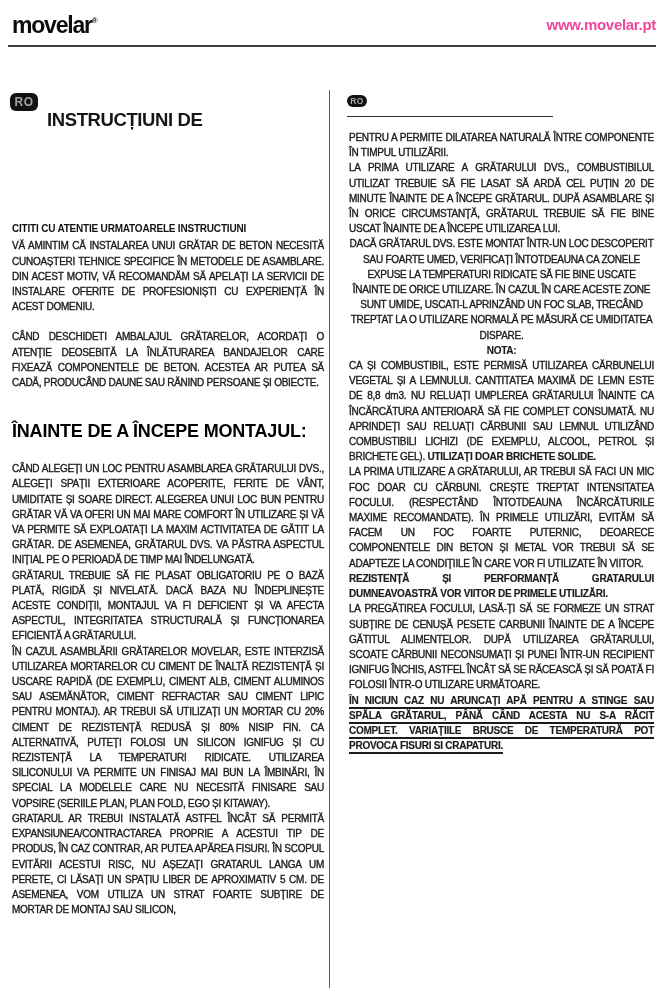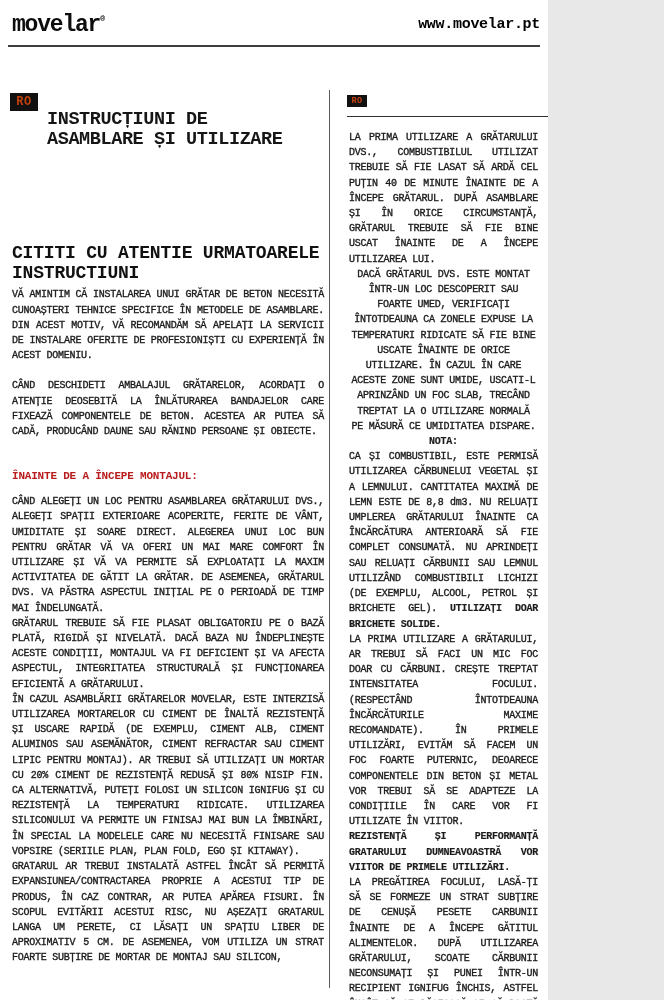--- a/index.html
+++ b/index.html
@@ -4,64 +4,64 @@
 <style>
   :root{
     --ink:#1b1b1b;
     --rule:#3f3f3f;
     --badge:#111111;
     --paper:#ffffff;
   }
   html,body{margin:0;padding:0;background:#e8e8e8;}
   .page{
     position:relative;
-    width:548px;height:1000px;
+    width:664px;height:1000px;
     background:var(--paper);
     overflow:hidden;
-    font-family:Liberation Mono, monospace;
+    font-family:Liberation Sans, sans-serif;
     color:var(--ink);
   }
   
   .page-header{position:absolute;top:10px;left:10px;right:8px;height:34px;}
   .logo{
     position:absolute;left:2px;top:2px;
     font-size:23px;font-weight:bold;letter-spacing:-1.2px;color:#0d0d0d;
   }
   .logo sup{font-size:8px;font-weight:bold;letter-spacing:0;vertical-align:10px;}
   .site-url{
     position:absolute;right:0;top:6px;
-    font-size:15px;font-weight:bold;letter-spacing:-0.3px;color:#000000;
+    font-size:15px;font-weight:bold;letter-spacing:-0.3px;color:#ec4899;
   }
   .header-rule{position:absolute;top:45px;left:8px;right:8px;height:2px;background:var(--rule);}
   
   .columns{position:absolute;top:90px;left:10px;right:8px;bottom:0;display:flex;}
   .col-left{width:316px;flex:none;}
   .v-divider{flex:none;width:1px;background:#5a5a5a;height:898px;margin-left:3px;}
   .col-right{flex:1;margin-left:17px;min-width:0;}
   
   .ro-badge{
     display:inline-flex;align-items:center;justify-content:center;
-    background:var(--badge);color:#c2410c;font-weight:bold;
+    background:var(--badge);color:#a3a3a3;font-weight:bold;border-radius:6px;
   }
   .ro-badge.large{width:28px;height:18px;font-size:12px;letter-spacing:0.5px;margin-top:3px;}
   .ro-badge.small{width:20px;height:12px;font-size:8.5px;letter-spacing:0.5px;}
   
   .title-row{display:flex;gap:9px;}
   .doc-title{font-size:18.5px;font-weight:bold;line-height:20px;letter-spacing:-0.4px;color:#161616;margin-top:20px;}
   .doc-title span{display:block;}
   .h-read{
     margin:81px 0 0 2px;
-    font-size:18px;font-weight:bold;letter-spacing:-0.2px;color:#111;
+    font-size:10px;font-weight:bold;letter-spacing:-0.2px;color:#111;
   }
   .h-before{
     margin:31px 0 0 2px;
-    font-size:11px;font-weight:bold;letter-spacing:-0.2px;color:#b91c1c;
+    font-size:18px;font-weight:bold;letter-spacing:-0.2px;color:#000000;
   }
   #left-paras-intro{margin-top:4px;}
-  #left-paras-body{margin-top:12px;}
+  #left-paras-body{margin-top:19px;}
   
   .badge-rule{width:206px;height:1px;background:#2f2f2f;margin-top:8px;}
   #right-paras{margin-top:13px;}
   
   .body-p{
     margin:0;padding:0 2px 0 2px;
     font-size:10px;line-height:15.2px;
     letter-spacing:-0.25px;
     text-align:justify;
     color:var(--ink);
@@ -86,21 +86,20 @@
   </header>
   <div class="header-rule"></div>
 
   <div class="columns">
 
     <div class="col-left">
       <div class="title-row">
         <span class="ro-badge large">RO</span>
         <h1 class="doc-title">
           <span>INSTRUCȚIUNI DE</span>
-          <span>ASAMBLARE ȘI UTILIZARE</span>
         </h1>
       </div>
       <h2 class="h-read">CITITI CU ATENTIE URMATOARELE INSTRUCTIUNI</h2>
       <div id="left-paras-intro">
           <p class="body-p spaced"><span>VĂ AMINTIM CĂ INSTALAREA UNUI GRĂTAR DE BETON NECESITĂ CUNOAȘTERI TEHNICE SPECIFICE ÎN METODELE DE ASAMBLARE. DIN ACEST MOTIV, VĂ RECOMANDĂM SĂ APELAȚI LA SERVICII DE INSTALARE OFERITE DE PROFESIONIȘTI CU EXPERIENȚĂ ÎN ACEST DOMENIU.</span></p>
           <p class="body-p"><span>CÂND DESCHIDETI AMBALAJUL GRĂTARELOR, ACORDAȚI O ATENȚIE DEOSEBITĂ LA ÎNLĂTURAREA BANDAJELOR CARE FIXEAZĂ COMPONENTELE DE BETON. ACESTEA AR PUTEA SĂ CADĂ, PRODUCÂND DAUNE SAU RĂNIND PERSOANE ȘI OBIECTE.</span></p>
         </div>
       <h2 class="h-before">ÎNAINTE DE A ÎNCEPE MONTAJUL:</h2>
       <div id="left-paras-body">
           <p class="body-p"><span>CÂND ALEGEȚI UN LOC PENTRU ASAMBLAREA GRĂTARULUI DVS., ALEGEȚI SPAȚII EXTERIOARE ACOPERITE, FERITE DE VÂNT, UMIDITATE ȘI SOARE DIRECT. ALEGEREA UNUI LOC BUN PENTRU GRĂTAR VĂ VA OFERI UN MAI MARE COMFORT ÎN UTILIZARE ȘI VĂ VA PERMITE SĂ EXPLOATAȚI LA MAXIM ACTIVITATEA DE GĂTIT LA GRĂTAR. DE ASEMENEA, GRĂTARUL DVS. VA PĂSTRA ASPECTUL INIȚIAL PE O PERIOADĂ DE TIMP MAI ÎNDELUNGATĂ.</span></p>
@@ -109,21 +108,22 @@
           <p class="body-p"><span>GRATARUL AR TREBUI INSTALATĂ ASTFEL ÎNCÂT SĂ PERMITĂ EXPANSIUNEA/CONTRACTAREA PROPRIE A ACESTUI TIP DE PRODUS, ÎN CAZ CONTRAR, AR PUTEA APĂREA FISURI. ÎN SCOPUL EVITĂRII ACESTUI RISC, NU AȘEZAȚI GRATARUL LANGA UM PERETE, CI LĂSAȚI UN SPAȚIU LIBER DE APROXIMATIV 5 CM. DE ASEMENEA, VOM UTILIZA UN STRAT FOARTE SUBȚIRE DE MORTAR DE MONTAJ SAU SILICON,</span></p>
         </div>
     </div>
 
     <div class="v-divider"></div>
 
     <div class="col-right">
       <span class="ro-badge small">RO</span>
       <div class="badge-rule"></div>
       <div id="right-paras">
-          <p class="body-p"><span>LA PRIMA UTILIZARE A GRĂTARULUI DVS., COMBUSTIBILUL UTILIZAT TREBUIE SĂ FIE LASAT SĂ ARDĂ CEL PUȚIN 40 DE MINUTE ÎNAINTE DE A ÎNCEPE GRĂTARUL. DUPĂ ASAMBLARE ȘI ÎN ORICE CIRCUMSTANȚĂ, GRĂTARUL TREBUIE SĂ FIE BINE USCAT ÎNAINTE DE A ÎNCEPE UTILIZAREA LUI.</span></p>
+          <p class="body-p"><span>PENTRU A PERMITE DILATAREA NATURALĂ ÎNTRE COMPONENTE ÎN TIMPUL UTILIZĂRII.</span></p>
+          <p class="body-p"><span>LA PRIMA UTILIZARE A GRĂTARULUI DVS., COMBUSTIBILUL UTILIZAT TREBUIE SĂ FIE LASAT SĂ ARDĂ CEL PUȚIN 20 DE MINUTE ÎNAINTE DE A ÎNCEPE GRĂTARUL. DUPĂ ASAMBLARE ȘI ÎN ORICE CIRCUMSTANȚĂ, GRĂTARUL TREBUIE SĂ FIE BINE USCAT ÎNAINTE DE A ÎNCEPE UTILIZAREA LUI.</span></p>
           <p class="body-p align-left"><span>DACĂ GRĂTARUL DVS. ESTE MONTAT ÎNTR-UN LOC DESCOPERIT SAU FOARTE UMED, VERIFICAȚI ÎNTOTDEAUNA CA ZONELE EXPUSE LA TEMPERATURI RIDICATE SĂ FIE BINE USCATE ÎNAINTE DE ORICE UTILIZARE. ÎN CAZUL ÎN CARE ACESTE ZONE SUNT UMIDE, USCATI-L APRINZÂND UN FOC SLAB, TRECÂND TREPTAT LA O UTILIZARE NORMALĂ PE MĂSURĂ CE UMIDITATEA DISPARE.</span></p>
           <p class="body-p align-left"><span class="bold">NOTA:</span></p>
           <p class="body-p"><span>CA ȘI COMBUSTIBIL, ESTE PERMISĂ UTILIZAREA CĂRBUNELUI VEGETAL ȘI A LEMNULUI. CANTITATEA MAXIMĂ DE LEMN ESTE DE 8,8 dm3. NU RELUAȚI UMPLEREA GRĂTARULUI ÎNAINTE CA ÎNCĂRCĂTURA ANTERIOARĂ SĂ FIE COMPLET CONSUMATĂ. NU APRINDEȚI SAU RELUAȚI CĂRBUNII SAU LEMNUL UTILIZÂND COMBUSTIBILI LICHIZI (DE EXEMPLU, ALCOOL, PETROL ȘI BRICHETE GEL). </span><span class="bold">UTILIZAȚI DOAR BRICHETE SOLIDE.</span></p>
           <p class="body-p"><span>LA PRIMA UTILIZARE A GRĂTARULUI, AR TREBUI SĂ FACI UN MIC FOC DOAR CU CĂRBUNI. CREȘTE TREPTAT INTENSITATEA FOCULUI. (RESPECTÂND ÎNTOTDEAUNA ÎNCĂRCĂTURILE MAXIME RECOMANDATE). ÎN PRIMELE UTILIZĂRI, EVITĂM SĂ FACEM UN FOC FOARTE PUTERNIC, DEOARECE COMPONENTELE DIN BETON ȘI METAL VOR TREBUI SĂ SE ADAPTEZE LA CONDIȚIILE ÎN CARE VOR FI UTILIZATE ÎN VIITOR.</span></p>
           <p class="body-p"><span class="bold">REZISTENȚĂ ȘI PERFORMANȚĂ GRATARULUI DUMNEAVOASTRĂ VOR VIITOR DE PRIMELE UTILIZĂRI.</span></p>
           <p class="body-p"><span>LA PREGĂTIREA FOCULUI, LASĂ-ȚI SĂ SE FORMEZE UN STRAT SUBȚIRE DE CENUȘĂ PESETE CARBUNII ÎNAINTE DE A ÎNCEPE GĂTITUL ALIMENTELOR. DUPĂ UTILIZAREA GRĂTARULUI, SCOATE CĂRBUNII NECONSUMAȚI ȘI PUNEI ÎNTR-UN RECIPIENT IGNIFUG ÎNCHIS, ASTFEL ÎNCÂT SĂ SE RĂCEASCĂ ȘI SĂ POATĂ FI FOLOSII ÎNTR-O UTILIZARE URMĂTOARE.</span></p>
           <p class="body-p"><span class="bold-underline">ÎN NICIUN CAZ NU ARUNCAȚI APĂ PENTRU A STINGE SAU SPĂLA GRĂTARUL, PÂNĂ CÂND ACESTA NU S-A RĂCIT COMPLET. VARIAȚIILE BRUSCE DE TEMPERATURĂ POT PROVOCA FISURI SI CRAPATURI.</span></p>
         </div>
     </div>
 

